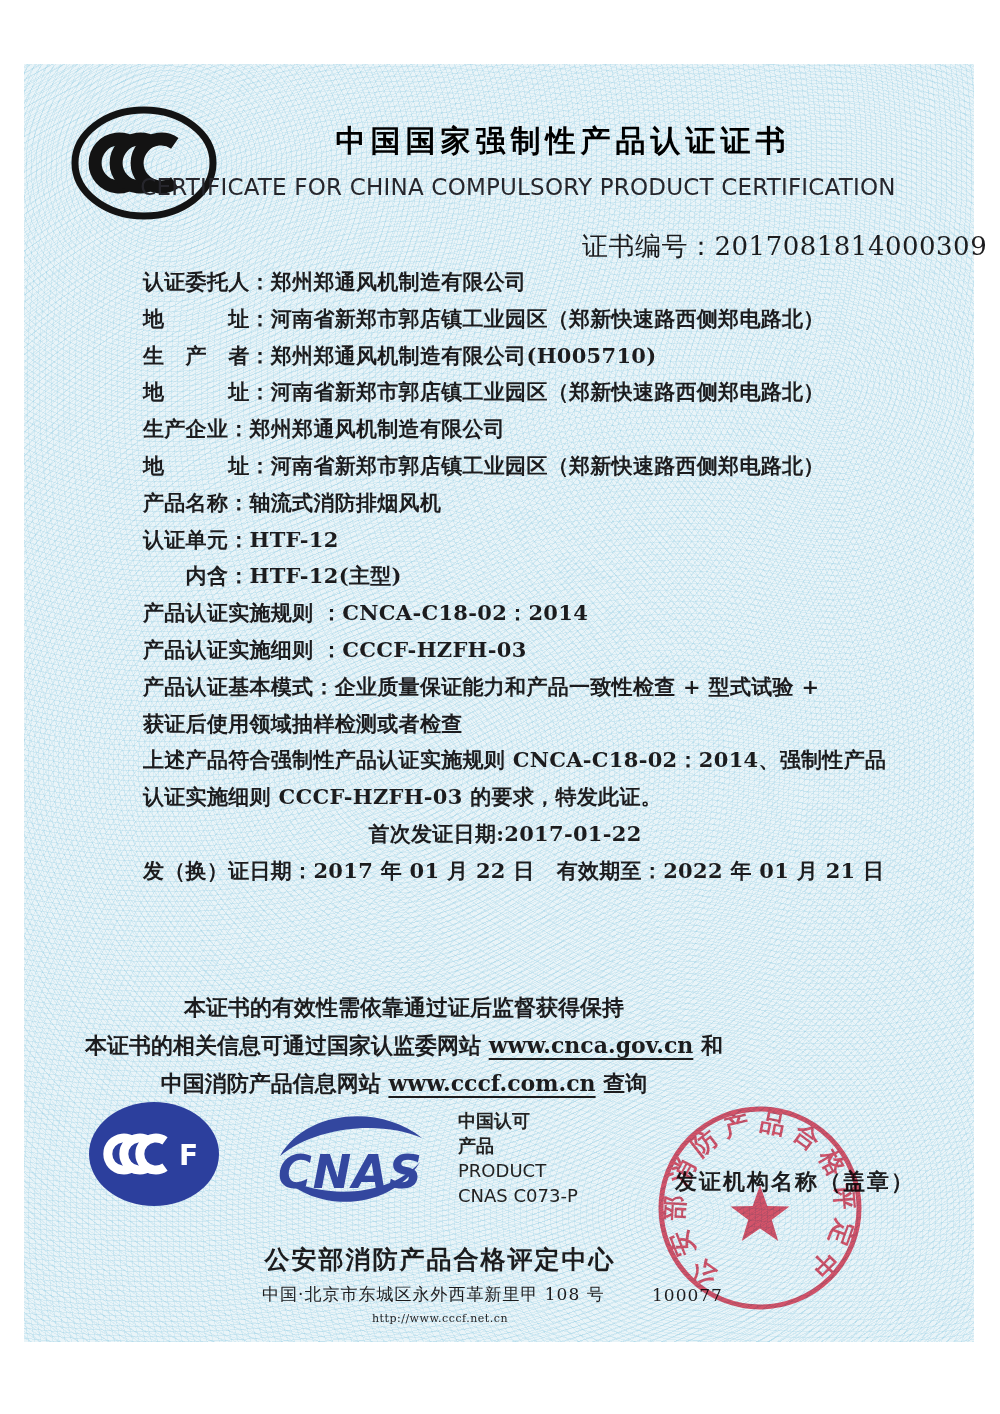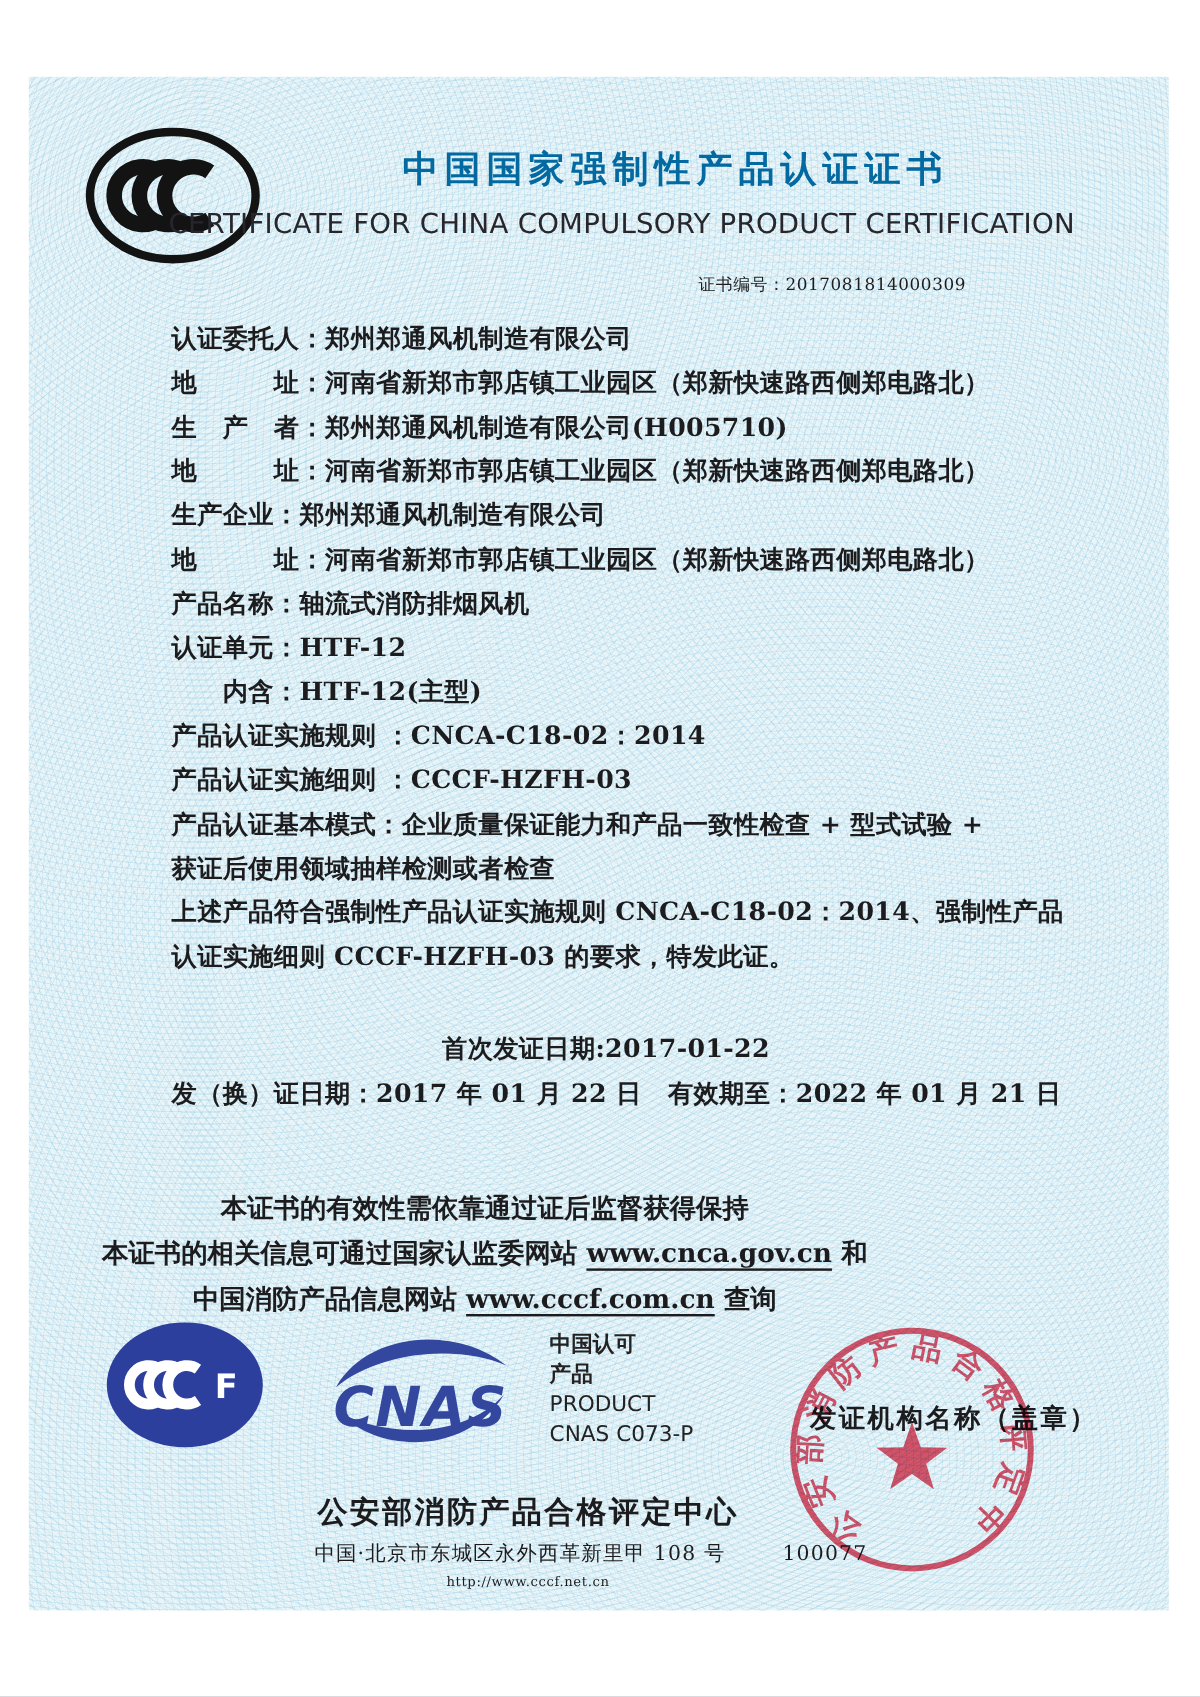--- a/index.html
+++ b/index.html
@@ -14,31 +14,31 @@
     background-color:#e9f4f8;
     background-image:
       repeating-radial-gradient(circle at 15% 8%,  rgba(125,195,222,.22) 0 1px, transparent 1px 5px),
       repeating-radial-gradient(circle at 85% 25%, rgba(125,195,222,.18) 0 1px, transparent 1px 6px),
       repeating-radial-gradient(circle at 40% 55%, rgba(120,190,220,.16) 0 1px, transparent 1px 5px),
       repeating-radial-gradient(circle at 70% 90%, rgba(125,195,222,.18) 0 1px, transparent 1px 6px);
   }
   .abs{position:absolute;}
   .title-cn{
     top:121px;left:163px;width:800px;text-align:center;
-    font-size:30px;font-weight:bold;letter-spacing:5px;color:#0369a1;white-space:nowrap;
+    font-size:30px;font-weight:bold;letter-spacing:5px;color:#000000;white-space:nowrap;
   }
   .title-en{
     top:174px;left:118px;width:800px;text-align:center;
     font-family:"DejaVu Sans","Liberation Sans",sans-serif;
     font-size:23px;color:#26262c;letter-spacing:.2px;white-space:nowrap;
   }
-  .certno{top:229px;left:582px;font-size:14px;letter-spacing:.5px;white-space:nowrap;}
+  .certno{top:229px;left:582px;font-size:26px;letter-spacing:.5px;white-space:nowrap;}
   .body-block{top:264px;left:143px;width:724px;font-size:21px;font-weight:bold;letter-spacing:.3px;}
   .row{height:36.8px;line-height:36.8px;white-space:nowrap;}
-  .row.center{text-align:center;margin-top:40px;}
+  .row.center{text-align:center;}
   .row .lbl{white-space:pre;}
   .gap{display:inline-block;width:22px;}
   .notice{top:988px;left:0;width:808px;text-align:center;font-size:22px;font-weight:bold;line-height:38px;}
   .u{text-decoration:underline;text-underline-offset:5px;text-decoration-thickness:2px;}
   .acc-text{top:1108px;left:458px;font-size:18px;line-height:25px;font-weight:bold;color:#222;}
   .acc-text .lat{font-family:"DejaVu Sans","Liberation Sans",sans-serif;font-size:18px;font-weight:normal;}
   .issuer-label{top:1167px;left:662px;font-size:22px;font-weight:bold;letter-spacing:2px;white-space:nowrap;z-index:3;margin-left:13px;}
   .footer-org{top:1243px;left:0;width:880px;text-align:center;font-size:25px;font-weight:bold;letter-spacing:2px;}
   .footer-addr{top:1283px;left:262px;font-size:17px;letter-spacing:1px;white-space:nowrap;}
   .footer-postal{top:1285px;left:652px;font-size:17px;letter-spacing:1px;}

